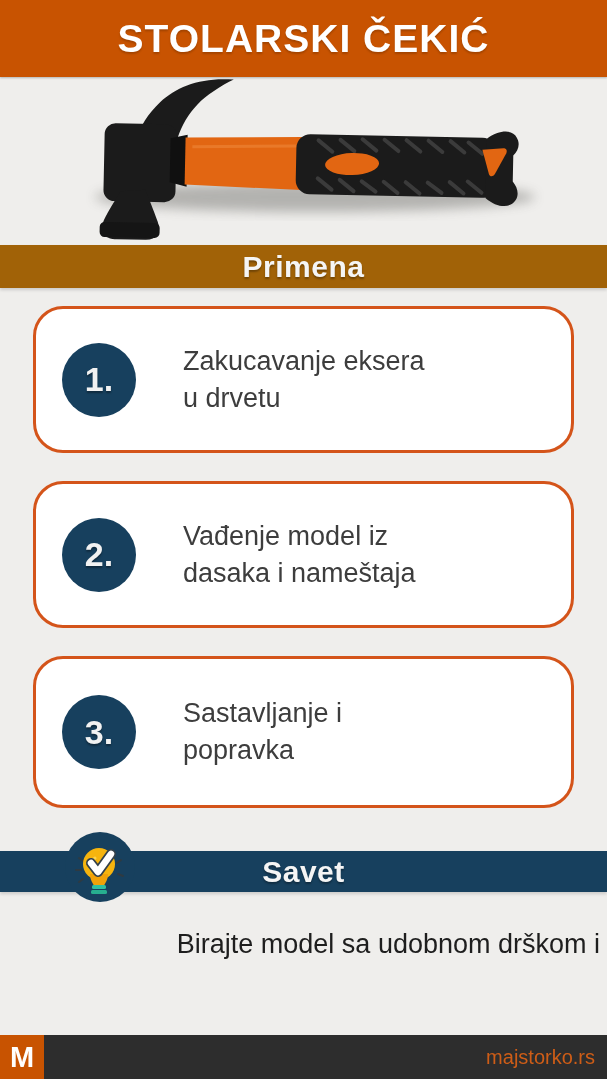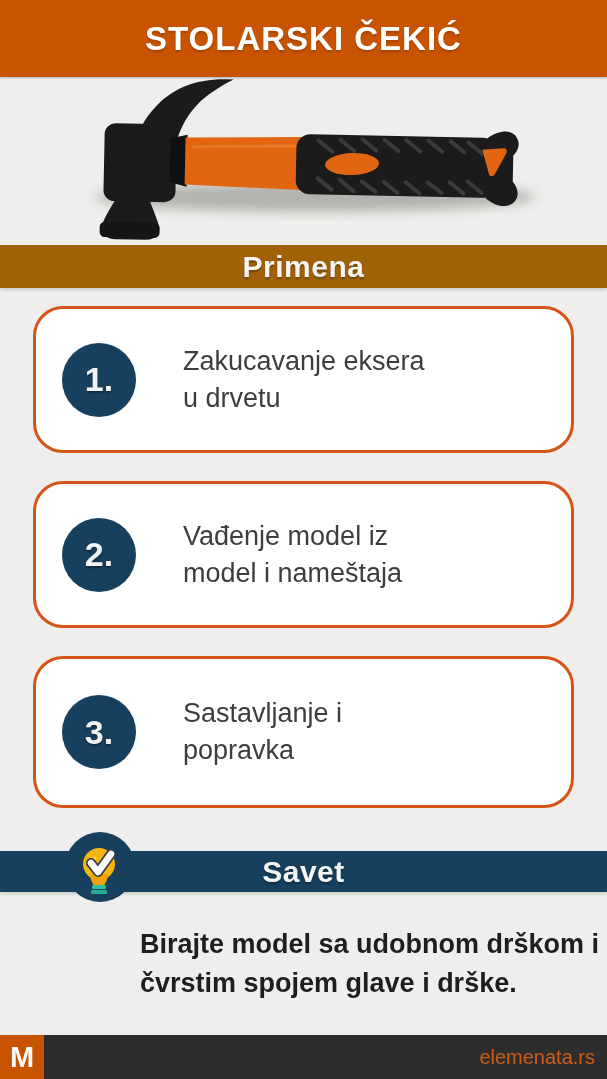--- a/index.html
+++ b/index.html
@@ -8,21 +8,21 @@
   .page {
     position:relative; width:607px; height:1079px; margin:0 auto;
     background:#EFEEEC; overflow:hidden; display:flex; flex-direction:column;
   }
   
   .header {
     height:77px; background:#C85301; display:flex; align-items:center; justify-content:center;
     box-shadow:0 1px 2px rgba(0,0,0,.25);
   }
   .header-title {
-    color:#ffffff; font-size:33px; font-weight:700; letter-spacing:1px;
+    color:#ffffff; font-size:39px; font-weight:700; letter-spacing:1px;
     text-shadow:0 2px 2px rgba(0,0,0,.18);
   }
   
   .figure { height:168px; position:relative; }
   .figure svg { display:block; }
   
   .banner {
     height:43px; background:#a16207; display:flex; align-items:center; justify-content:center;
     box-shadow:0 2px 3px rgba(0,0,0,.15);
   }
@@ -51,21 +51,21 @@
   
   .savet-section { position:relative; height:75px; margin-top:24px; }
   .savet-bar {
     position:absolute; left:0; right:0; top:19px; height:41px; background:#17405E;
     display:flex; align-items:center; justify-content:center;
     box-shadow:0 2px 3px rgba(0,0,0,.15);
   }
   .savet-icon-circle { position:absolute; left:65px; top:0; width:70px; height:70px; }
   .tip-text {
     margin:18px 0 0 140px; width:460px;
-    font-size:27px; line-height:39px; color:#1E1E1E; font-weight:700;
+    font-size:27px; line-height:39px; color:#1E1E1E; font-weight:400;text-align:right;
   }
   
   .footer {
     margin-top:auto; height:44px; background:#2D2D2D; display:flex; align-items:center;
   }
   .logo-square {
     width:44px; height:44px; background:#C85301; display:flex; align-items:center; justify-content:center;
   }
   .logo-square span { color:#ffffff; font-size:29px; font-weight:700; }
   .site-link {
@@ -147,21 +147,21 @@
         <div>u drvetu</div>
       </div>
     </div>
 
     <div class="card">
       <div class="num-circle">
         <span>2.</span>
       </div>
       <div class="card-text">
         <div>Vađenje model iz</div>
-        <div>model i nameštaja</div>
+        <div>dasaka i nameštaja</div>
       </div>
     </div>
 
     <div class="card tall">
       <div class="num-circle">
         <span>3.</span>
       </div>
       <div class="card-text">
         <div>Sastavljanje i</div>
         <div>popravka</div>
@@ -190,23 +190,22 @@
         <rect x="27" y="53" width="14" height="4" rx="1.5" fill="#2FBFA0"></rect>
         <rect x="26" y="58" width="16" height="4" rx="1.5" fill="#27AE8F"></rect>
         <path d="M26,31 L33,40 L46,22" stroke="#33404a" stroke-width="10" fill="none" stroke-linecap="round" stroke-linejoin="round"></path>
         <path d="M26,31 L33,40 L46,22" stroke="#FFFFFF" stroke-width="6.5" fill="none" stroke-linecap="round" stroke-linejoin="round"></path>
       </svg>
     </div>
   </div>
 
   <div class="tip-text">
     <div>Birajte model sa udobnom drškom i</div>
-    <div>čvrstim spojem glave i drške.</div>
   </div>
 
   <div class="footer">
     <div class="logo-square">
       <span>M</span>
     </div>
-    <a class="site-link" href="#">elemenata.rs</a>
+    <a class="site-link" href="#">majstorko.rs</a>
   </div>
 
 </div>
 
 </body></html>

